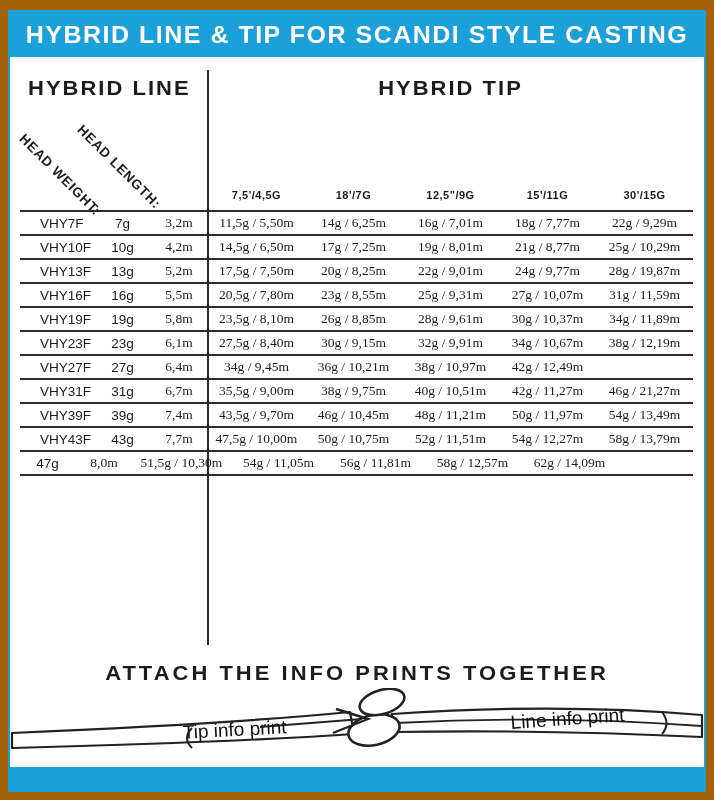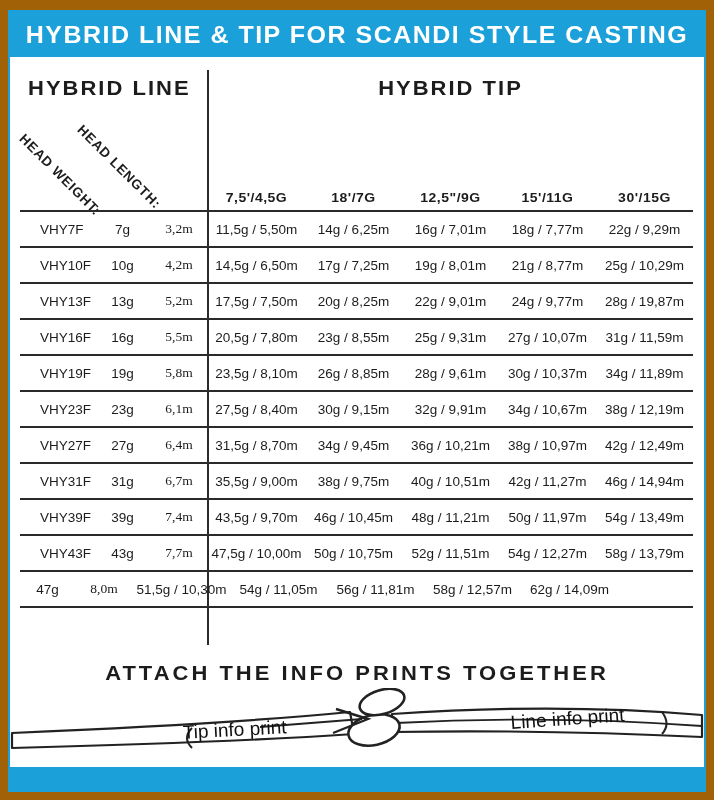--- a/index.html
+++ b/index.html
@@ -60,41 +60,41 @@
     width:2px; height:575px; background:#2a2a2a;
   }
 
   
   .tip-headers {
     position:absolute; left:198px; top:177px; width:485px; height:20px;
     display:flex;
   }
   .tip-col-header {
     width:97px; text-align:center;
-    font-weight:bold; font-size:14px; letter-spacing:0.5px;
+    font-weight:bold; font-size:11px; letter-spacing:0.5px;
     white-space:nowrap; transform:scaleY(0.95);
   }
 
   
   .spec-table {
     position:absolute; left:10px; top:198px; width:673px;
     border-top:2.5px solid #2a2a2a;
   }
   .trow {
-    display:flex; height:36px; 
+    display:flex; height:24px; 
     border-bottom:2px solid #2a2a2a;
   }
   .cell {
     display:flex; align-items:center; justify-content:center;
     font-size:13.5px; height:100%; white-space:nowrap;
   }
   .c-code { width:75px; justify-content:flex-start; padding-left:20px; }
   .c-w    { width:55px; }
   .c-l    { width:58px;font-family:Liberation Serif, serif; }
-  .c-tip  { width:97px; }
+  .c-tip  { width:97px;font-family:Liberation Serif, serif; }
 
   
   .attach-title {
     position:absolute; left:0; top:648px; width:100%;
     text-align:center; font-size:22px; font-weight:bold; letter-spacing:3px;
     color:#1c1c1c; transform:scaleY(0.95);
   }
   .knot-svg { position:absolute; left:0; top:676px; width:694px; height:78px; }
 
   .footer-bar {
@@ -186,35 +186,34 @@
           <div class="cell c-tip">27,5g / 8,40m</div>
           <div class="cell c-tip">30g / 9,15m</div>
           <div class="cell c-tip">32g / 9,91m</div>
           <div class="cell c-tip">34g / 10,67m</div>
           <div class="cell c-tip">38g / 12,19m</div>
         </div>
         <div class="trow">
           <div class="cell c-code">VHY27F</div>
           <div class="cell c-w">27g</div>
           <div class="cell c-l">6,4m</div>
-          <div class="cell c-tip">31,5g / 8,70m</div>
           <div class="cell c-tip">34g / 9,45m</div>
           <div class="cell c-tip">36g / 10,21m</div>
           <div class="cell c-tip">38g / 10,97m</div>
           <div class="cell c-tip">42g / 12,49m</div>
         </div>
         <div class="trow">
           <div class="cell c-code">VHY31F</div>
           <div class="cell c-w">31g</div>
           <div class="cell c-l">6,7m</div>
           <div class="cell c-tip">35,5g / 9,00m</div>
           <div class="cell c-tip">38g / 9,75m</div>
           <div class="cell c-tip">40g / 10,51m</div>
           <div class="cell c-tip">42g / 11,27m</div>
-          <div class="cell c-tip">46g / 14,94m</div>
+          <div class="cell c-tip">46g / 21,27m</div>
         </div>
         <div class="trow">
           <div class="cell c-code">VHY39F</div>
           <div class="cell c-w">39g</div>
           <div class="cell c-l">7,4m</div>
           <div class="cell c-tip">43,5g / 9,70m</div>
           <div class="cell c-tip">46g / 10,45m</div>
           <div class="cell c-tip">48g / 11,21m</div>
           <div class="cell c-tip">50g / 11,97m</div>
           <div class="cell c-tip">54g / 13,49m</div>

